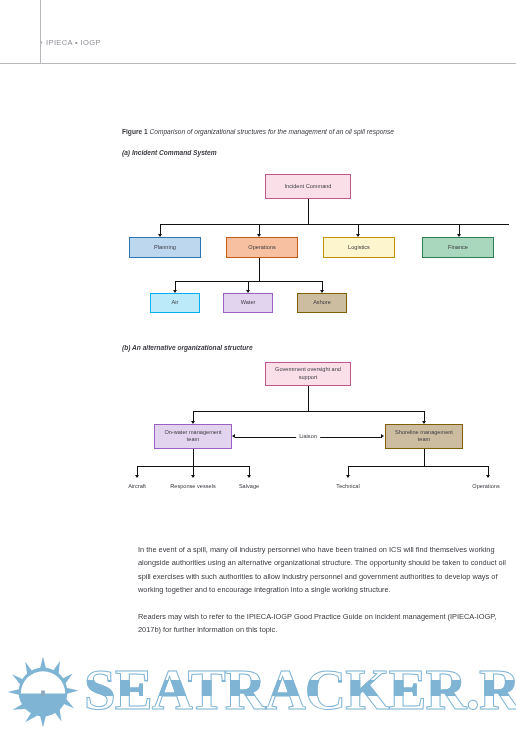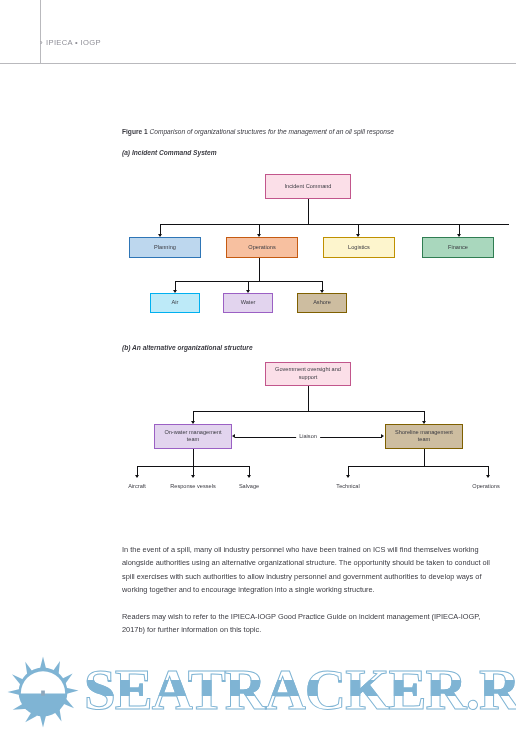--- a/index.html
+++ b/index.html
@@ -159,21 +159,21 @@
     border-bottom: 2.4px solid transparent;
     border-left: 3.4px solid #111114;
     z-index: 1;
   }
 
   
   .body-para {
     font-size: 7.4px;
     line-height: 1.82;
     color: #3b3b42;
-    margin: 0 0 13px 0;
+    margin: 0 0 13px 16px;
     width: 368px;
   }
 
   
   #watermark {
     position: absolute;
     left: 0px;
     top: 648px;
     width: 516px;
     height: 87px;

